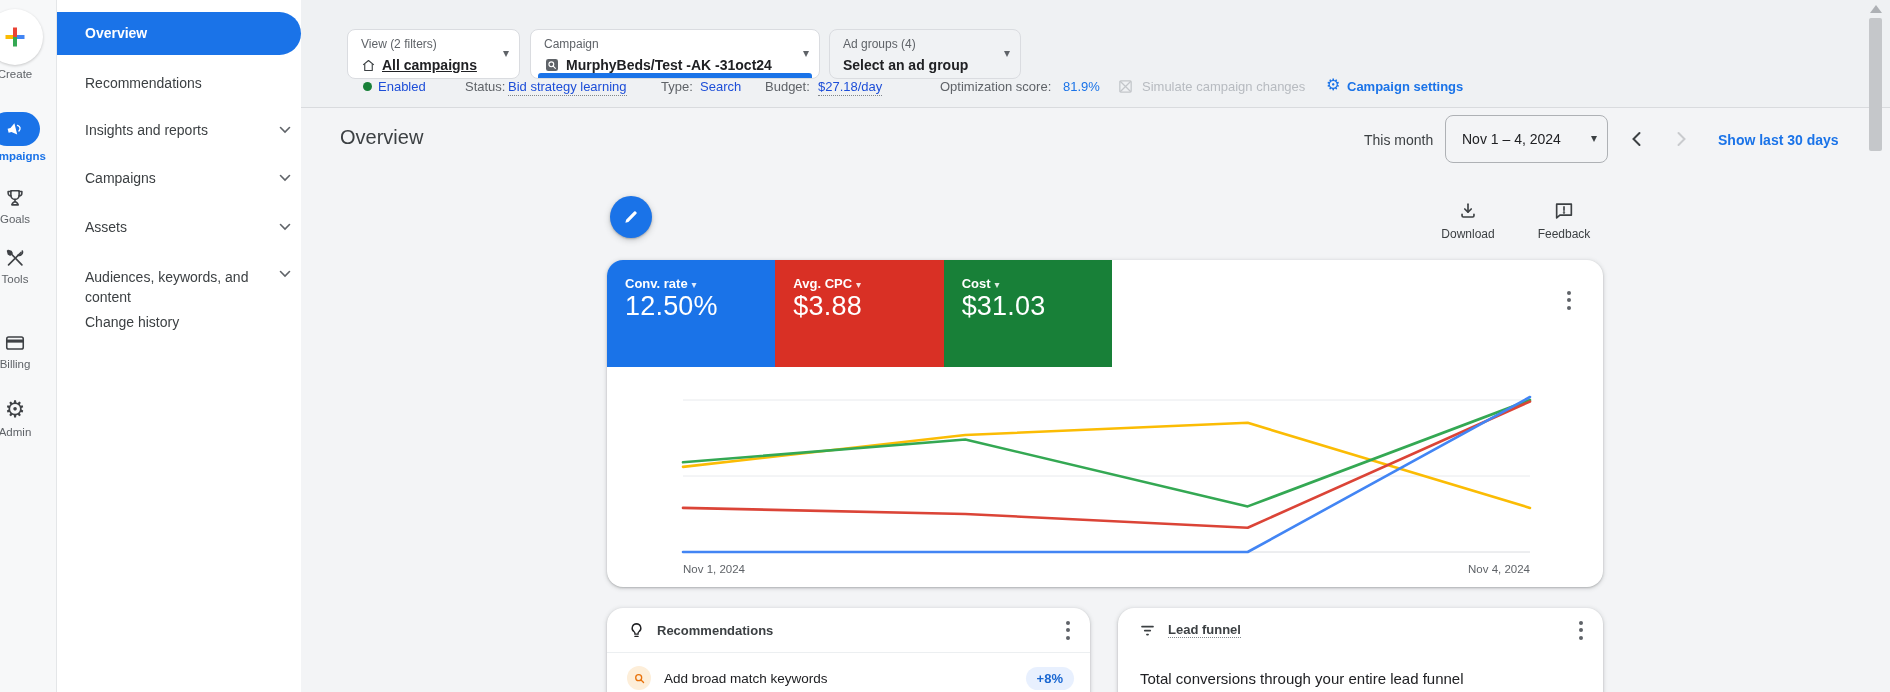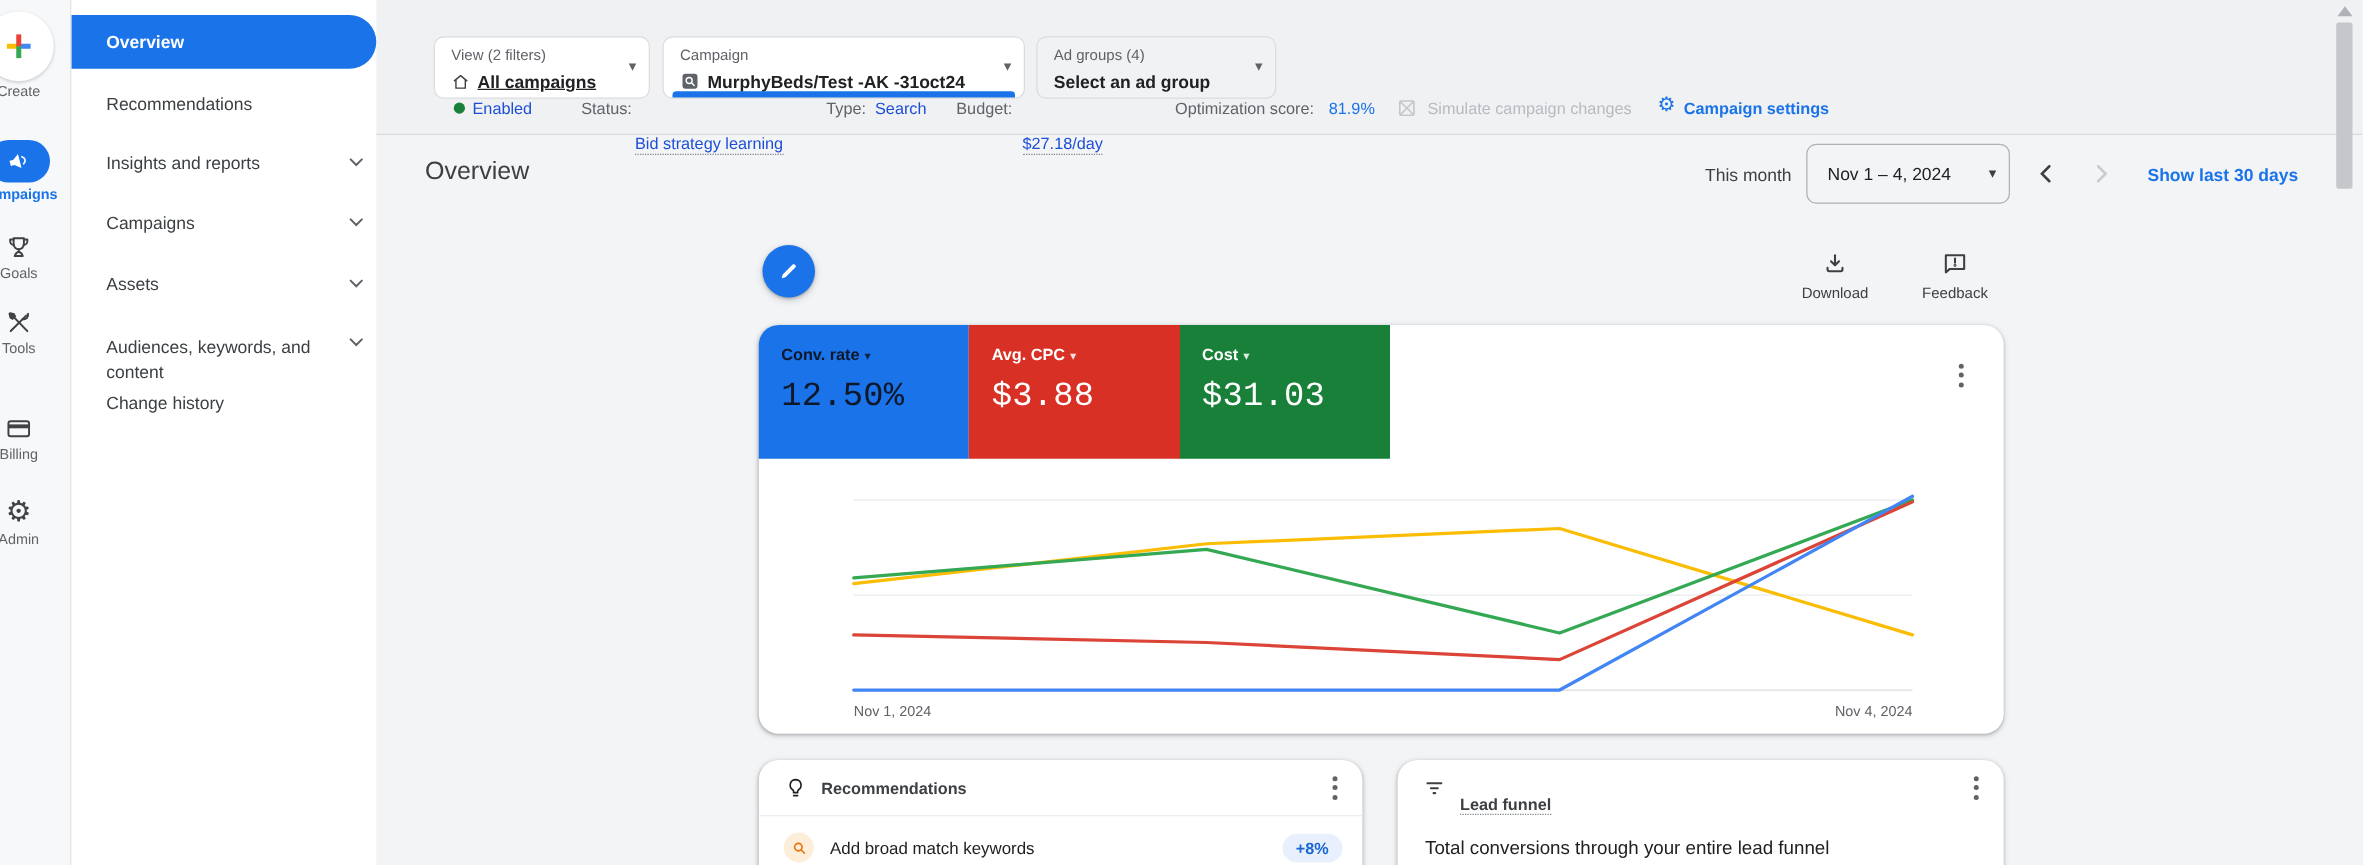--- a/index.html
+++ b/index.html
@@ -27,21 +27,21 @@
   #topbar-bg { position:absolute; left:301px; top:0; width:1589px; height:108px; background:#eff1f3; border-bottom:1px solid #d9dbde; }
   .tb-box { position:absolute; top:10px; background:#fff; border:1px solid #dadce0; border-radius:8px;margin-top:19px; }
   .tb-label { position:absolute; left:13px; top:7px; font-size:12px; color:#5f6368; white-space:nowrap; }
   .tb-value { position:absolute; left:13px; top:27px; font-size:14px; font-weight:bold; color:#202124; display:flex; align-items:center; gap:6px; white-space:nowrap; }
   .tb-arrow { position:absolute; right:10px; top:50%; margin-top:-8px; color:#5f6368; font-size:12px; }
   #campaign-bar { position:absolute; left:7px; right:7px; bottom:0; height:5px; background:#1a73e8; border-radius:3px 3px 0 0; }
 
   .st { position:absolute; top:79px; font-size:13px; line-height:16px; white-space:nowrap; }
   .st-key { color:#5f6368; }
   .st-val { color:#1d4ed8; }
-  .dotted { border-bottom:1px dotted #80868b;margin-top:28px; }
+  .dotted { border-bottom:1px dotted #80868b; }
   #enabled-dot { position:absolute; left:363px; top:82px; width:9px; height:9px; border-radius:50%; }
 
   
   #page-title { position:absolute; left:340px; top:126px; font-size:20px; color:#3c4043; }
   #period-label { position:absolute; left:1364px; top:132px; font-size:14px; color:#3c4043; }
   #date-box { position:absolute; left:1445px; top:115px; width:163px; height:48px; border:1px solid #aeb1b5; border-radius:8px; cursor:pointer; }
   #date-box .val { position:absolute; left:16px; top:15px; font-size:14px; color:#202124; }
   #date-box .tb-arrow { color:#3c4043; }
   .pager { position:absolute; top:125px; width:28px; height:28px; display:flex; align-items:center; justify-content:center; cursor:pointer; }
   #show-last { position:absolute; left:1718px; top:132px; font-size:14px; color:#1a73e8; font-weight:bold; cursor:pointer; }
@@ -51,21 +51,21 @@
   .panel-action { position:absolute; top:195px; width:80px; height:50px; display:flex; flex-direction:column; align-items:center; gap:5px; cursor:pointer;justify-content:center; }
   .panel-action span { font-size:12px; color:#3c4043; }
 
   
   #chart-panel { position:absolute; left:607px; top:260px; width:996px; height:327px; background:#fff; border-radius:16px; box-shadow:0 1px 2px rgba(60,64,67,.28), 0 1px 4px 1px rgba(60,64,67,.14); }
   #scorecards { position:absolute; left:0; top:0; width:505px; height:107px; display:flex; }
   .scorecard { flex:1; padding:16px 0 0 18px; cursor:pointer; }
   .scorecard:first-child { border-top-left-radius:16px; }
   .sc-label { font-size:13px; font-weight:bold; }
   .sc-arrow { font-size:10px; opacity:.85; margin-left:4px; }
-  .sc-value { font-size:27px; margin-top:12px; letter-spacing:.2px;font-family:Liberation Mono, monospace; }
+  .sc-value { font-size:27px; margin-top:0; letter-spacing:.2px; }
   .kebab { display:flex; flex-direction:column; align-items:center; gap:3.5px; width:20px; height:28px; justify-content:center; cursor:pointer; }
   .kebab i { width:4px; height:4px; border-radius:50%; background:#5f6368; }
   #chart-svg { position:absolute; left:0; top:100px; }
   .tick { font-size:11.5px; fill:#5f6368; }
 
   
   .card { position:absolute; top:608px; background:#fff; border-radius:16px; box-shadow:0 1px 2px rgba(60,64,67,.28), 0 1px 4px 1px rgba(60,64,67,.14); height:120px; }
   .card-header { position:relative; height:44px; display:flex; align-items:center; padding:0 16px 0 20px; }
   .card-title { font-size:13px; color:#3c4043; margin-left:11px; font-weight:bold; }
   .card-header .kebab { position:absolute; right:12px; top:8px; }
@@ -272,21 +272,21 @@
         <path d="M4 4.5h16v12H7.5L4 19.5v-15z"></path>
         <path d="M12 7.5v3.6" stroke-linecap="round"></path>
           <circle cx="12" cy="13.6" r="0.4" fill="#3c4043"></circle>
       </g>
     </svg>
     <span>Feedback</span>
   </div>
 
   <div id="chart-panel">
     <div id="scorecards">
-      <div class="scorecard" style="background: rgb(26, 115, 232); color: #0f172a;">
+      <div class="scorecard" style="background: rgb(26, 115, 232); color: #ffffff;">
         <div class="sc-label"><span>Conv. rate</span><span class="sc-arrow">▾</span></div>
         <div class="sc-value">12.50%</div>
       </div>
       <div class="scorecard" style="background: rgb(217, 48, 37); color: rgb(255, 255, 255);">
         <div class="sc-label"><span>Avg. CPC</span><span class="sc-arrow">▾</span></div>
         <div class="sc-value">$3.88</div>
       </div>
       <div class="scorecard" style="background: rgb(24, 128, 56); color: rgb(255, 255, 255);">
         <div class="sc-label"><span>Cost</span><span class="sc-arrow">▾</span></div>
         <div class="sc-value">$31.03</div>

